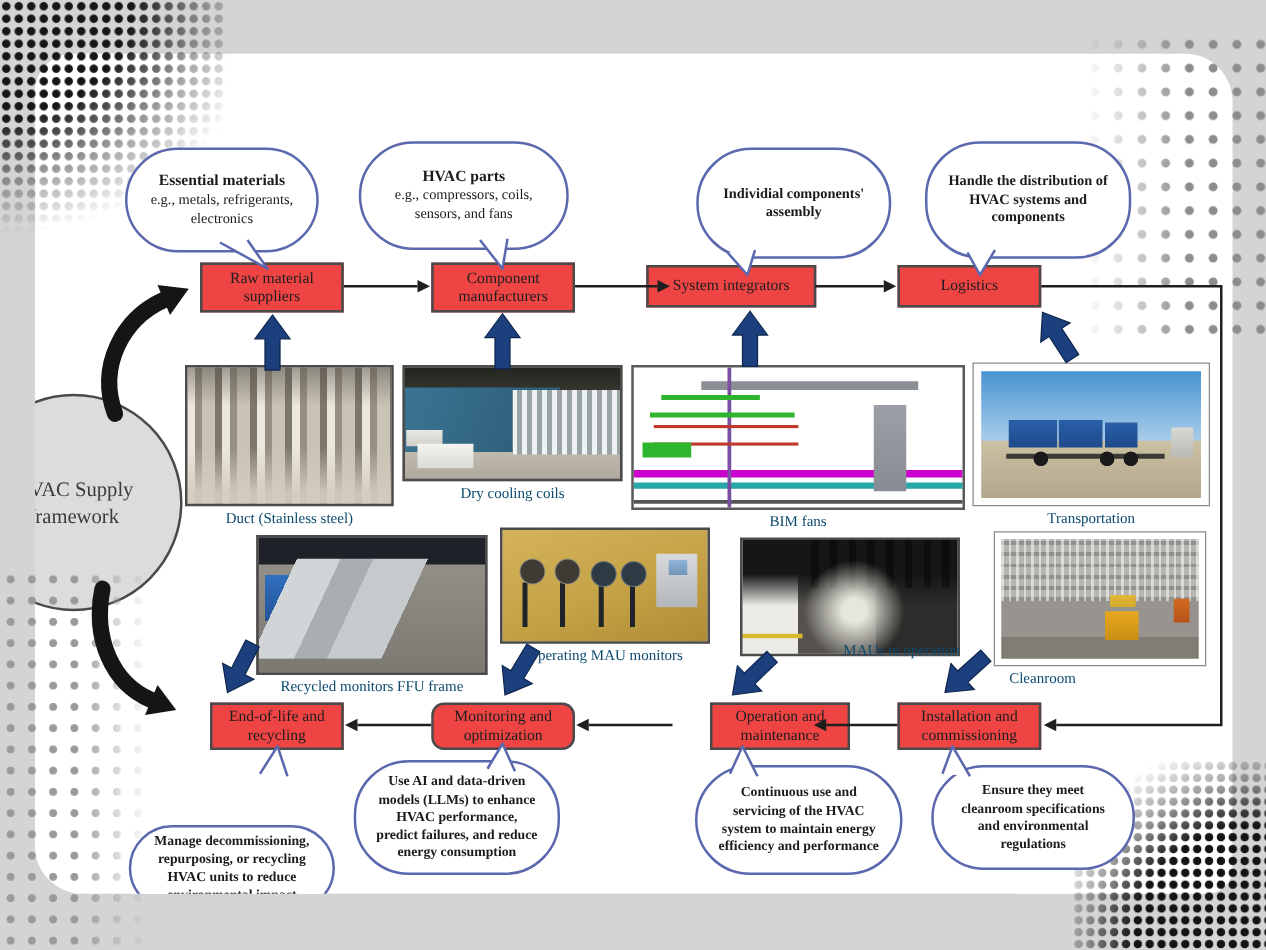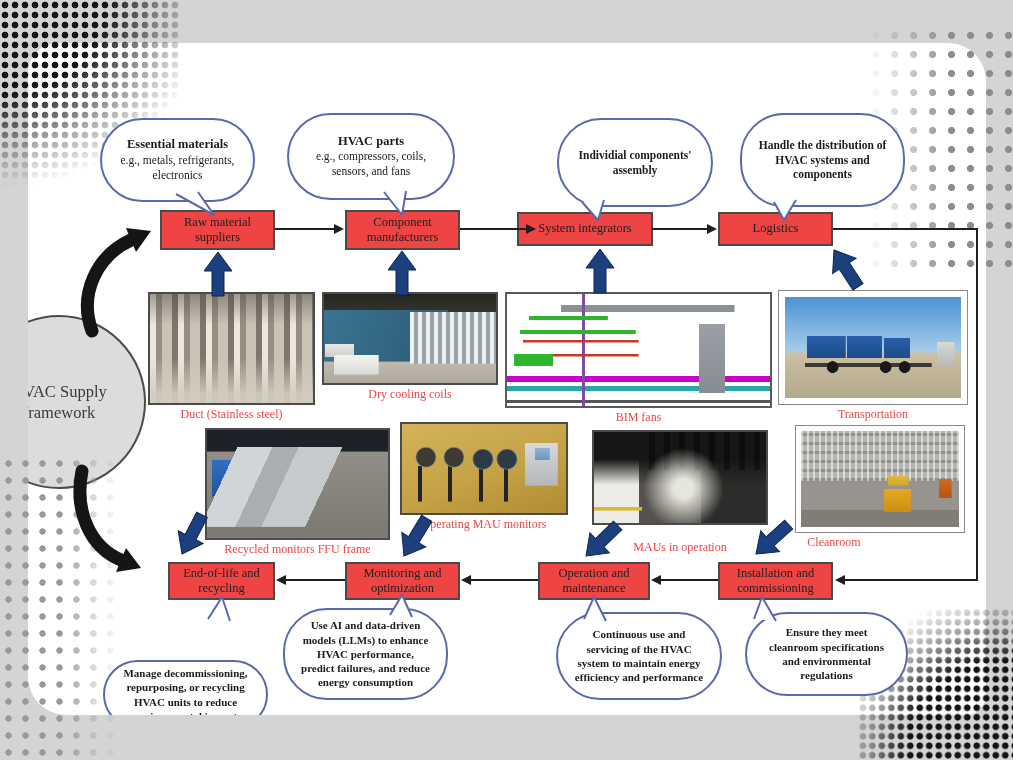--- a/index.html
+++ b/index.html
@@ -40,22 +40,22 @@
 
   
   .fbox{position:absolute;box-sizing:border-box;background:#ef4444;border:2px solid #4a4a4a;
     display:flex;align-items:center;justify-content:center;text-align:center;
     font-size:12.5px;color:#1e1e1e;line-height:1.22;padding:1px 4px;z-index:6;}
   .bx1{left:132px;top:167px;width:115px;height:40px;}
   .bx2{left:317px;top:167px;width:115px;height:40px;}
   .bx3{left:489px;top:169px;width:136px;height:34px;}
   .bx4{left:690px;top:169px;width:115px;height:34px;}
   .bx5{left:140px;top:519px;width:107px;height:38px;}
-  .bx6{left:317px;top:519px;width:115px;height:38px;}
-  .bx7{left:510px;top:519px;width:112px;height:38px;}
+  .bx6{left:317px;top:519px;width:115px;height:38px;border-radius:10px;}
+  .bx7{left:540px;top:519px;width:112px;height:38px;}
   .bx8{left:690px;top:519px;width:115px;height:38px;}
 
   
   .bubble{position:absolute;box-sizing:border-box;background:#fff;border:2px solid #5b68ae;
     border-radius:44px;display:flex;flex-direction:column;align-items:center;justify-content:center;
     text-align:center;color:#1b1b1b;padding:8px 14px;z-index:5;}
   .bubble .bt{font-weight:bold;font-size:12.5px;line-height:1.25;}
   .bubble .bt:empty{display:none;}
   .bubble .bb{font-size:11.5px;line-height:1.3;}
   .bubble.bold-body .bb{font-weight:bold;font-size:11.5px;}
@@ -64,21 +64,21 @@
   .tb3{left:529px;top:75px;width:156px;height:89px;}
   .tb4{left:712px;top:70px;width:165px;height:94px;}
   .bb1{left:75px;top:569px;width:165px;height:69px;margin-top:48px;}
   .bb2{left:255px;top:565px;width:165px;height:92px;}
   .bb3{left:528px;top:569px;width:166px;height:88px;}
   .bb4{left:717px;top:569px;width:163px;height:84px;}
   .bubble.small .bb{font-size:11px;}
 
   
   .ph{position:absolute;box-sizing:border-box;border:2px solid #4b4b4b;z-index:4;}
-  .cap{position:absolute;font-size:12px;color:#ef4444;text-align:center;z-index:4;}
+  .cap{position:absolute;font-size:12px;color:#0c4a6e;text-align:center;z-index:4;}
 
   .ph-duct{left:120px;top:249px;width:167px;height:113px;
     background-image:
       linear-gradient(180deg,rgba(82,78,70,.5) 0%,rgba(82,78,70,0) 28%,rgba(205,198,185,0) 58%,rgba(210,203,190,.92) 92%),
       repeating-linear-gradient(90deg,#ece7dc 0 6px,#968e80 6px 12px,#c9c3b6 12px 22px,#7d766a 22px 28px);}
   .ph-coils{left:294px;top:249px;width:176px;height:93px;
     background:
       linear-gradient(#f4f4f0,#d8dad4) 8% 88% / 26% 22% no-repeat,
       linear-gradient(#e9e9e4,#cfcfc8) 1% 66% / 17% 15% no-repeat,
       repeating-linear-gradient(90deg,#eef1f1 0 4px,#9aa4a6 4px 8px) 100% 48% / 50% 58% no-repeat,
@@ -156,21 +156,21 @@
     background-position:63% 80%,63% 52%,95% 62%,0 0,0 0,0 0;
     background-repeat:no-repeat;}
 
   
   .cap-duct{left:120px;top:364px;width:167px;}
   .cap-coils{left:294px;top:344px;width:176px;}
   .cap-bim{left:477px;top:367px;width:267px;}
   .cap-transport{left:750px;top:364px;width:190px;}
   .cap-ffu{left:177px;top:499px;width:185px;}
   .cap-mau{left:372px;top:474px;width:168px;}
-  .cap-maus{left:564px;top:497px;width:176px;}
+  .cap-maus{left:564px;top:470px;width:176px;text-align:right;}
   .cap-cleanroom{left:721px;top:492px;width:170px;}
 
   .overlay{position:absolute;left:0;top:0;z-index:8;pointer-events:none;}
 </style>
 </head>
 <body>
 
 <div class="stage">
 
   <div class="panel">

